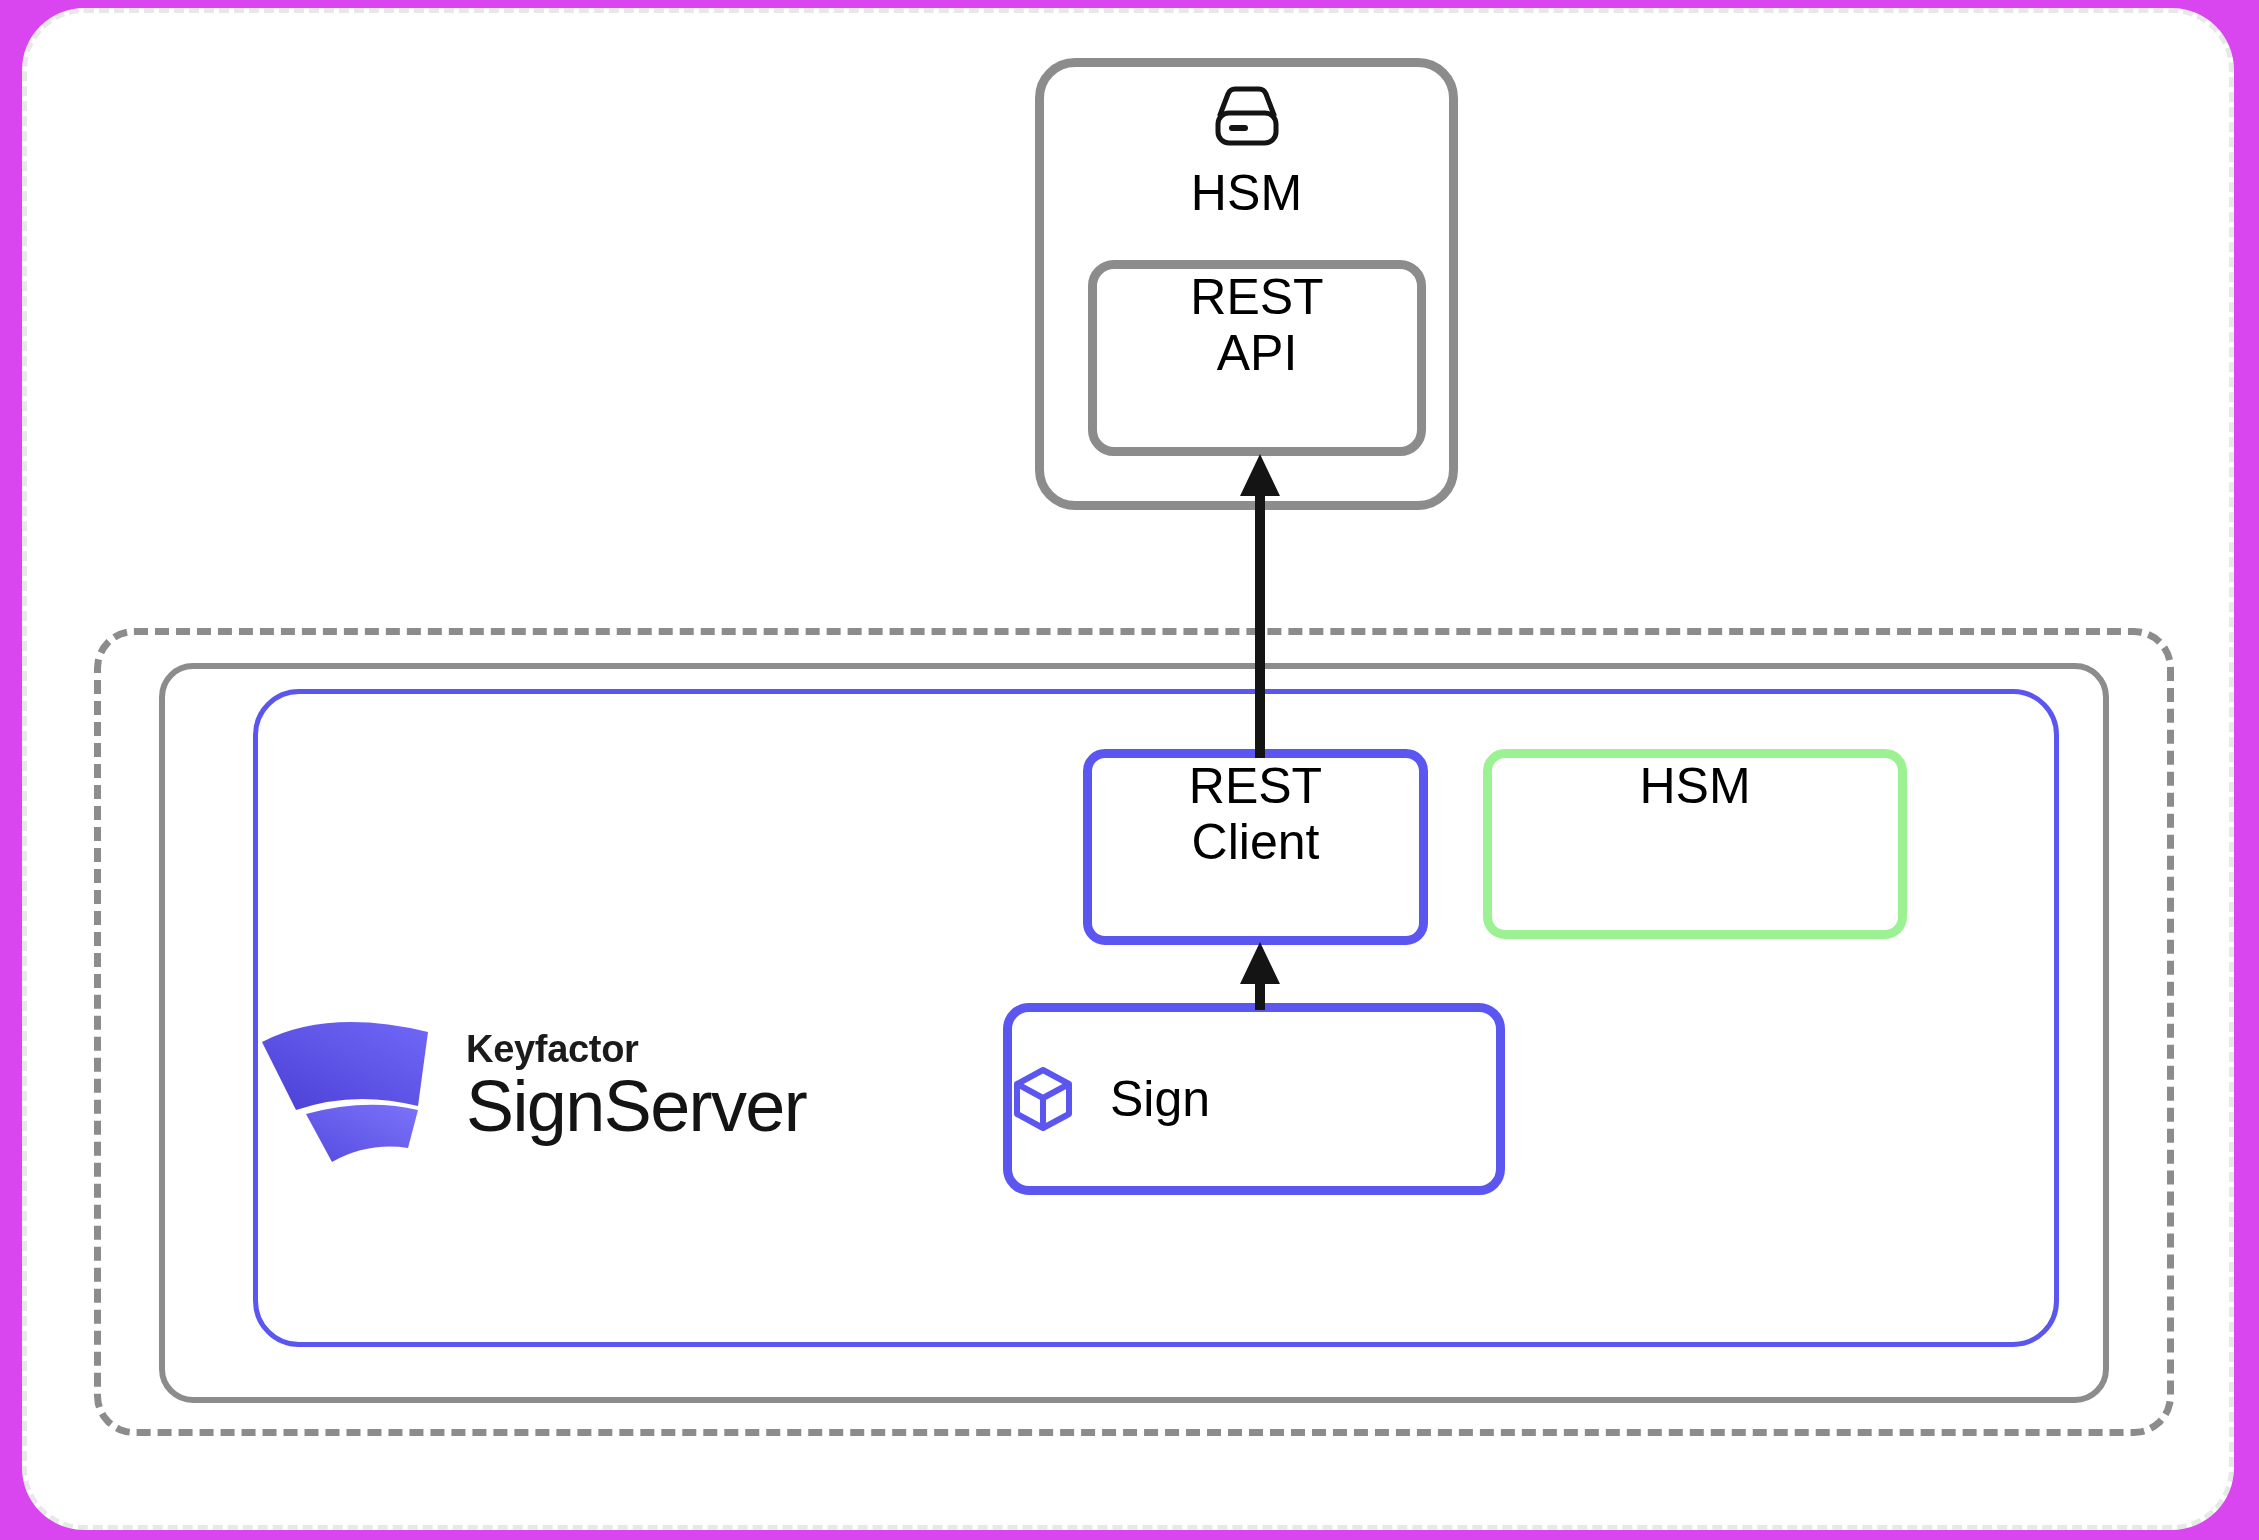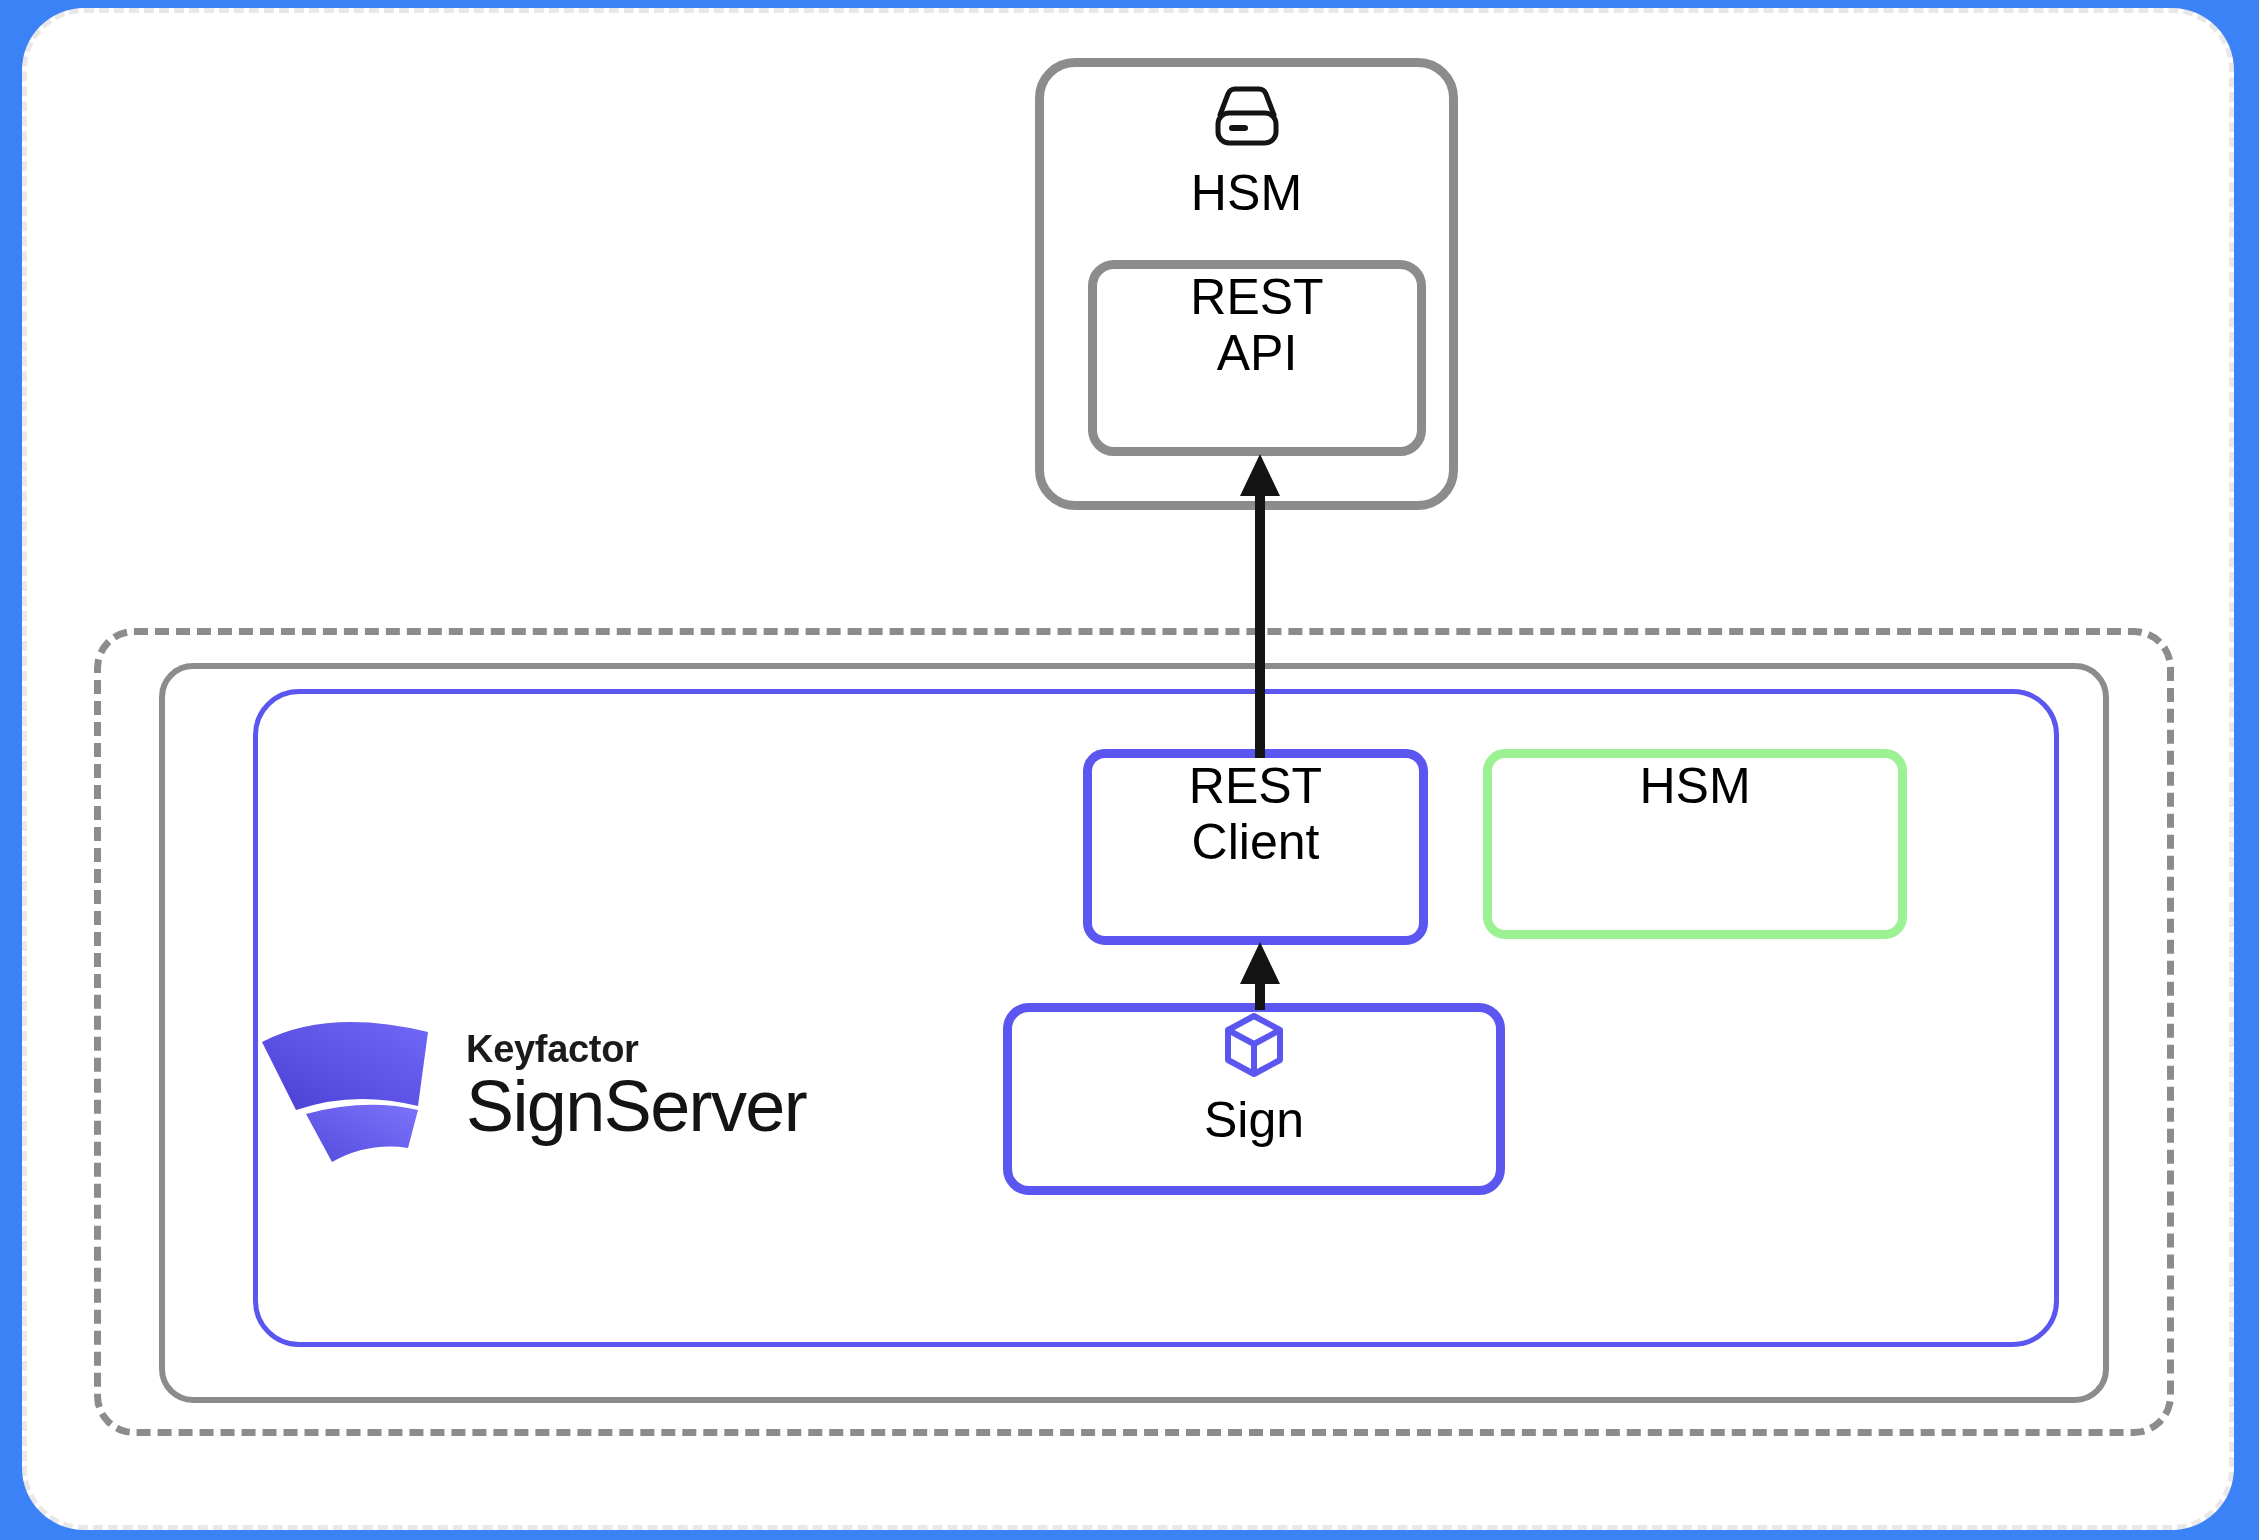--- a/index.html
+++ b/index.html
@@ -8,21 +8,21 @@
     padding: 0;
     background: #000000;
   }
   body {
     font-family: "Liberation Sans", sans-serif;
   }
   #stage {
     position: relative;
     width: 2259px;
     height: 1540px;
-    background: #3b82f6;
+    background: #d946ef;
     overflow: hidden;
   }
 
   
   #page-card {
     position: absolute;
     left: 22px;
     top: 8px;
     width: 2212px;
     height: 1522px;
@@ -142,22 +142,22 @@
   }
 
   
   #sign-box {
     left: 1003px;
     top: 1003px;
     width: 502px;
     height: 192px;
     border: 9px solid #5b56f0;
     border-radius: 26px;
-    flex-direction: column;
-    gap: 14px;
+    flex-direction: row;
+    gap: 36px;
   }
   #sign-label {
     font-size: 50px;
   }
   #cube-icon {
     width: 62px;
     height: 66px;
     display: block;
   }
 

